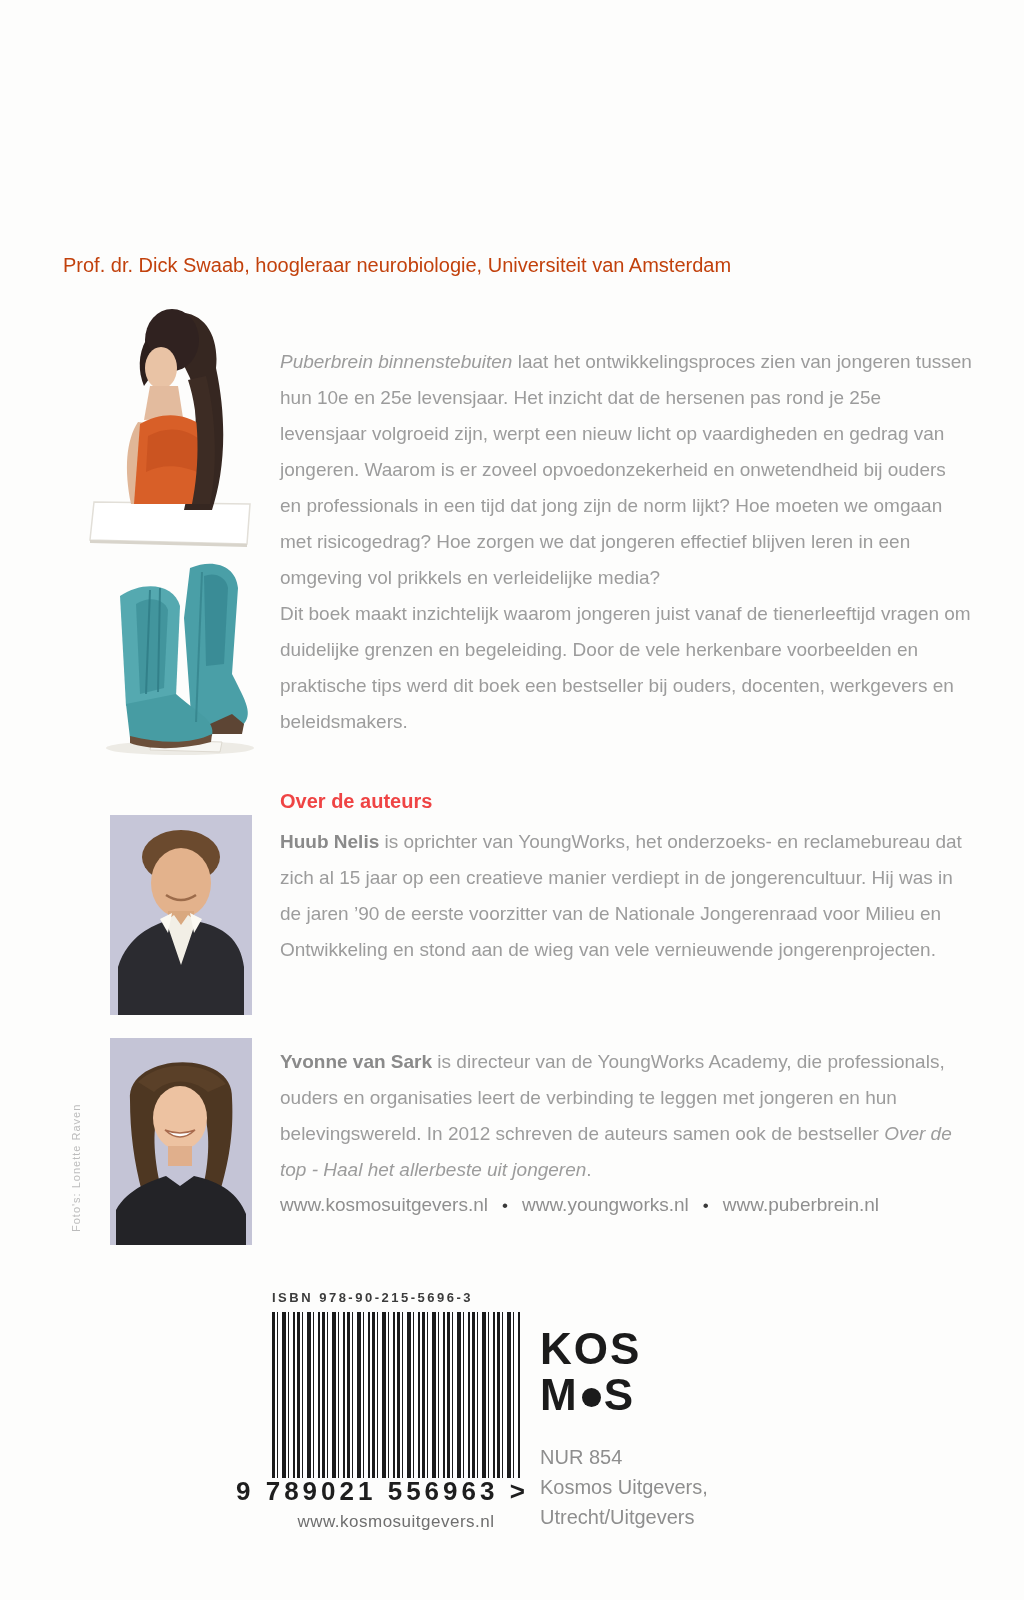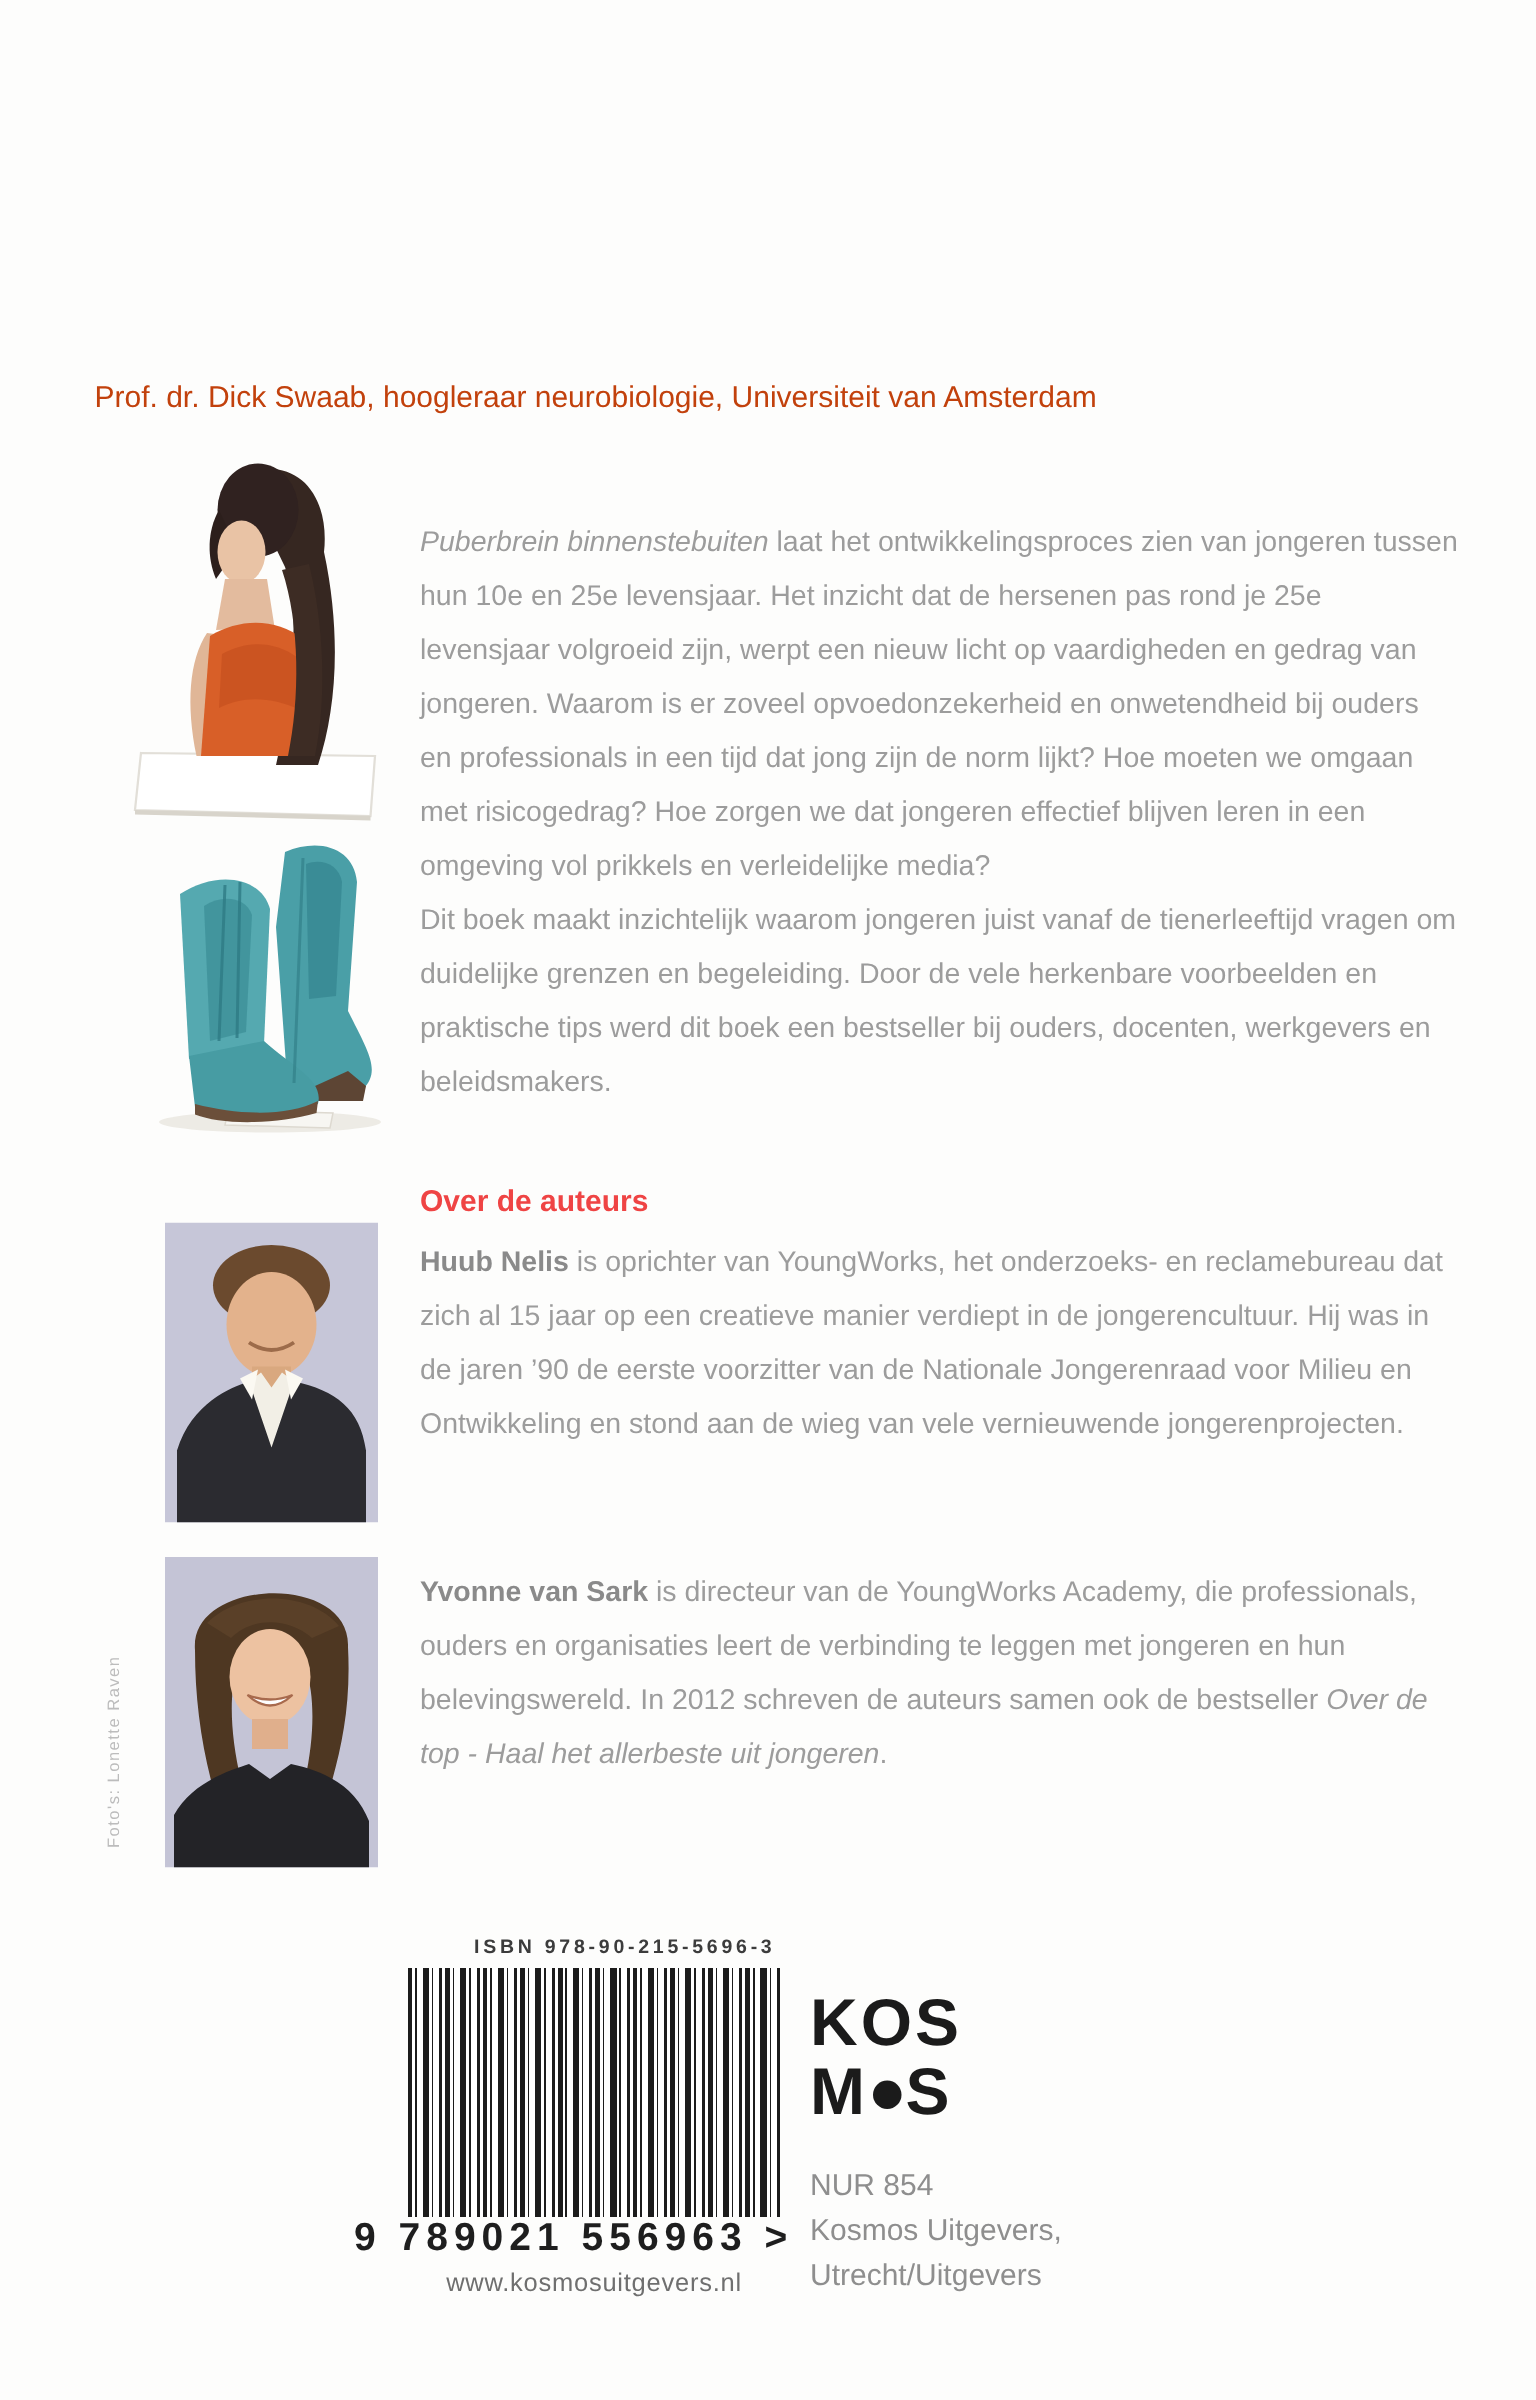--- a/index.html
+++ b/index.html
@@ -48,21 +48,21 @@
   }
   
   .websites{
     position:absolute;left:280px;top:1194px;width:692px;
     font-size:19px;color:#8f8f8f;
   }
   .websites .sep{color:#3a3a3a;margin:0 14px;font-size:17px;}
   
   .isbn{
     position:absolute;left:272px;top:1290px;
-    font-size:13px;font-weight:700;letter-spacing:2.5px;color:#3c3c3c;margin-left:44px;
+    font-size:13px;font-weight:700;letter-spacing:2.5px;color:#3c3c3c;
   }
   .barcode{
     position:absolute;left:272px;top:1312px;width:248px;height:166px;
     background:repeating-linear-gradient(90deg,
       #1c1c1c 0 3px,#ffffff 3px 5px,
       #1c1c1c 5px 6px,#ffffff 6px 10px,
       #1c1c1c 10px 14px,#ffffff 14px 16px,
       #1c1c1c 16px 17px,#ffffff 17px 21px,
       #1c1c1c 21px 23px,#ffffff 23px 25px);
   }
@@ -171,20 +171,23 @@
       <path d="M55,92 Q70,106 85,92 Q70,98 55,92 Z" fill="#fdfdfd" stroke="#a86a4d" stroke-width="1.5"></path>
       <rect x="58" y="108" width="24" height="20" fill="#e0af8c"></rect>
       <path d="M6,207 L6,172 C18,150 44,142 56,138 L70,148 L84,138 C112,144 128,156 136,176 L136,207 Z" fill="#232327"></path>
     </svg>
   </div>
   <div class="photo-credit">Foto's: Lonette Raven</div>
   <div class="bodycopy yvonne">
     <span class="bname">Yvonne van Sark</span><span> is directeur van de YoungWorks Academy, die professionals, ouders en organisaties leert de verbinding te leggen met jongeren en hun belevingswereld. In 2012 schreven de auteurs samen ook de bestseller </span><span class="ital">Over de top - Haal het allerbeste uit jongeren</span><span>.</span>
   </div>
 
+  <div class="websites">
+    <span>www.kosmosuitgevers.nl</span><span class="sep">•</span><span>www.youngworks.nl</span><span class="sep">•</span><span>www.puberbrein.nl</span>
+  </div>
 
   <div class="isbn">ISBN 978-90-215-5696-3</div>
   <div class="barcode"></div>
   <div class="barcode-digits">
     <span>9 789021 556963</span>
     <span>&gt;</span>
   </div>
   <div class="barcode-url">www.kosmosuitgevers.nl</div>
 
   <div class="kosmos">

